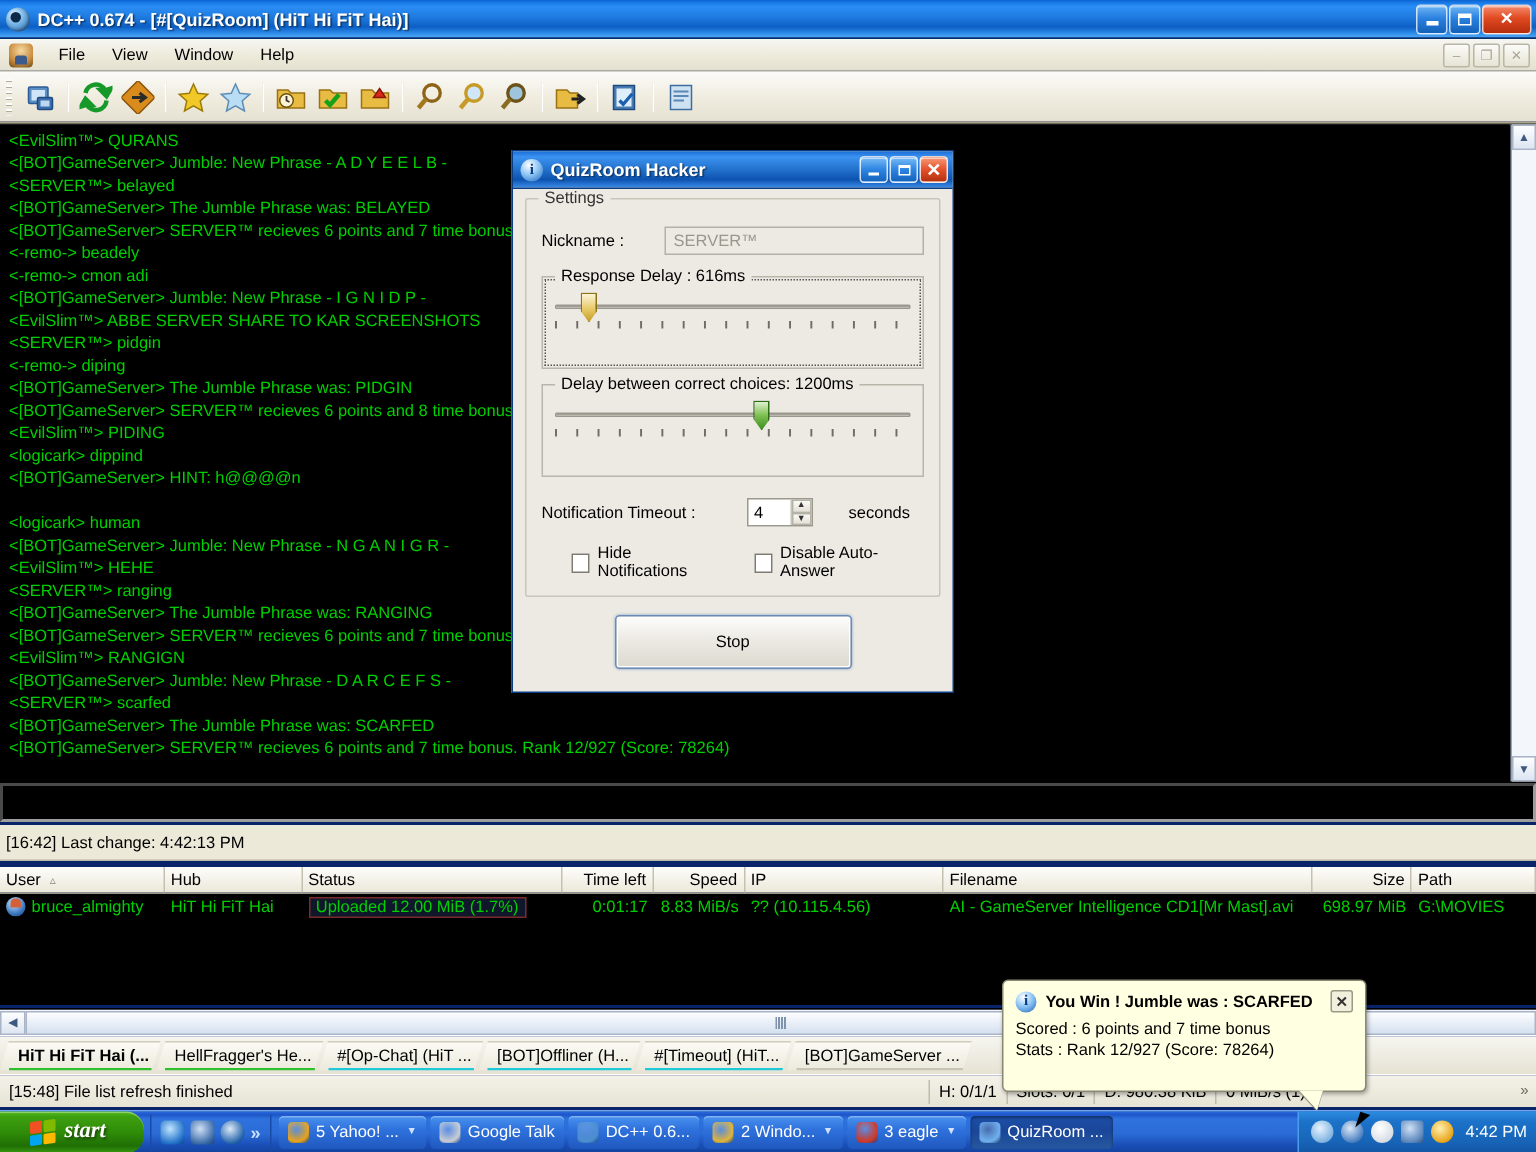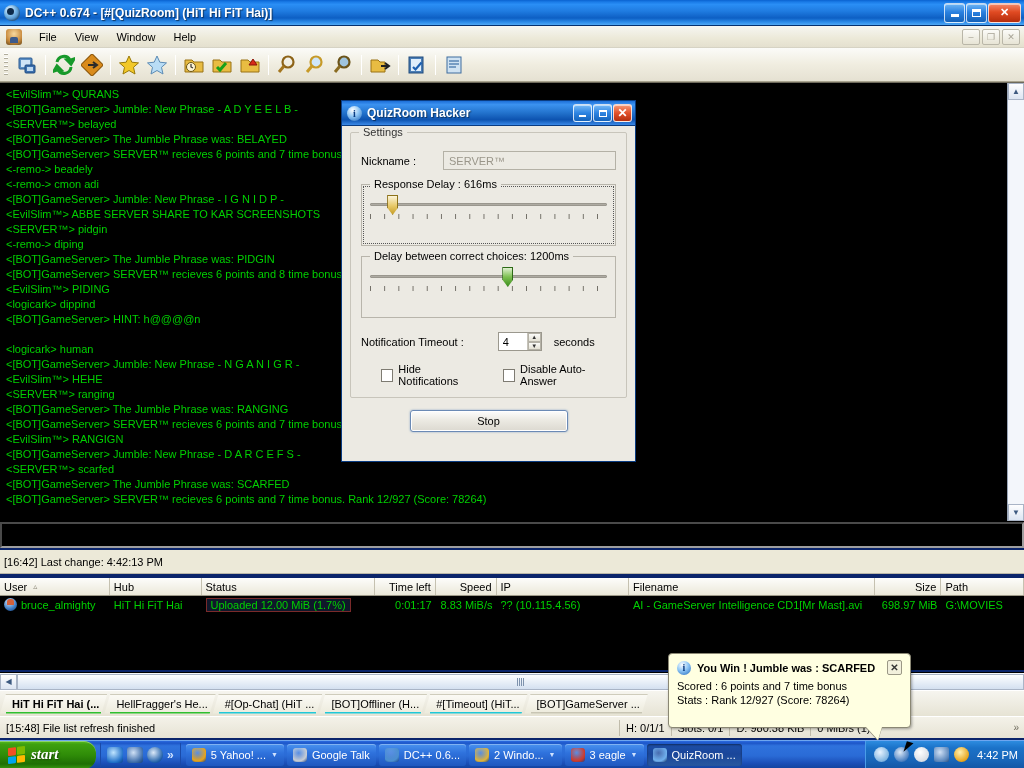--- a/index.html
+++ b/index.html
@@ -286,21 +286,21 @@
   .spin .arrows { margin-left:auto; width:14px; height:17px; display:flex;
                   flex-direction:column; border-left:1px solid #c6c3ba; }
   .spin .ar { flex:1; background: linear-gradient(180deg,#fbfbf8,#e4e1d4);
               border:1px solid #b5b2a7; display:flex; align-items:center;
               justify-content:center; font-size:6px; color:#333; }
   .cbrow { display:flex; align-items:center; gap:24px; margin-top:12px; padding-left:20px; }
   .cb { width:13px; height:13px; border:1px solid #7e7b72; background:#fff;
         margin-right:5px; display:inline-block; }
   .cbitem { display:flex; align-items:center; font-size:11px; }
   .stopbtn {
-    margin:12px auto 17px; width:158px; height:22px;
+    margin:12px auto 17px; width:158px; height:36px;
     background: linear-gradient(180deg,#fdfdfd 0%, #eceae3 45%, #dcd9d0 100%);
     border:1px solid #6b8ab5; border-radius:3px;
     box-shadow: inset 0 0 0 1px #fff, 0 0 2px rgba(60,110,180,.6);
     display:flex; align-items:center; justify-content:center;
     font-size:11px; color:#000;
   }
 
   
   .balloon {
     position:absolute; left:668px; top:653px; width:243px; height:75px;
@@ -331,21 +331,21 @@
 
   
   .taskbar {
     position:absolute; left:0; top:740px; width:1024px; height:28px;
     background: linear-gradient(180deg,#2a6ae0 0%, #1d56c8 8%, #2f72dd 18%,
                  #2a6bd6 55%, #1b4fb8 82%, #1344a0 100%);
     display:flex; align-items:center;
     border-top:1px solid #6ea6f0;
   }
   .startbtn {
-    height:28px; width:96px; display:flex; align-items:center; padding-left:8px;
+    height:28px; width:96px; display:flex; align-items:center; padding-left:20px;
     background: linear-gradient(180deg,#58c020 0%, #3ea010 12%, #2f8c08 50%, #1f6f04 82%, #3a9b10 100%);
     border-radius: 0 12px 12px 0;
     box-shadow: inset 0 1px 0 rgba(255,255,255,.35);
   }
   .startbtn .flag {
     width:17px; height:16px; margin-right:6px; flex:none;
     display:grid; grid-template-columns:1fr 1fr; grid-template-rows:1fr 1fr;
     gap:1px; transform: skewY(-7deg);
   }
   .startbtn .flag i { display:block; border-radius:1px; }
@@ -691,21 +691,21 @@
 
         <div class="row" style="margin-top:14px;margin-bottom:2px;">
           <div class="lbl">Notification Timeout :</div>
           <div class="spin" style="margin-left:34px;">
             <span>4</span>
             <div class="arrows">
               <div class="ar">▲</div>
               <div class="ar">▼</div>
             </div>
           </div>
-          <div class="lbl" style="margin-left:12px;">seconds</div>
+          <div class="lbl" style="margin-left:24px;">seconds</div>
         </div>
 
         <div class="cbrow">
           <div class="cbitem">
             <span class="cb"></span>
             <span>Hide Notifications</span>
           </div>
           <div class="cbitem">
             <span class="cb"></span>
             <span>Disable Auto-Answer</span>

